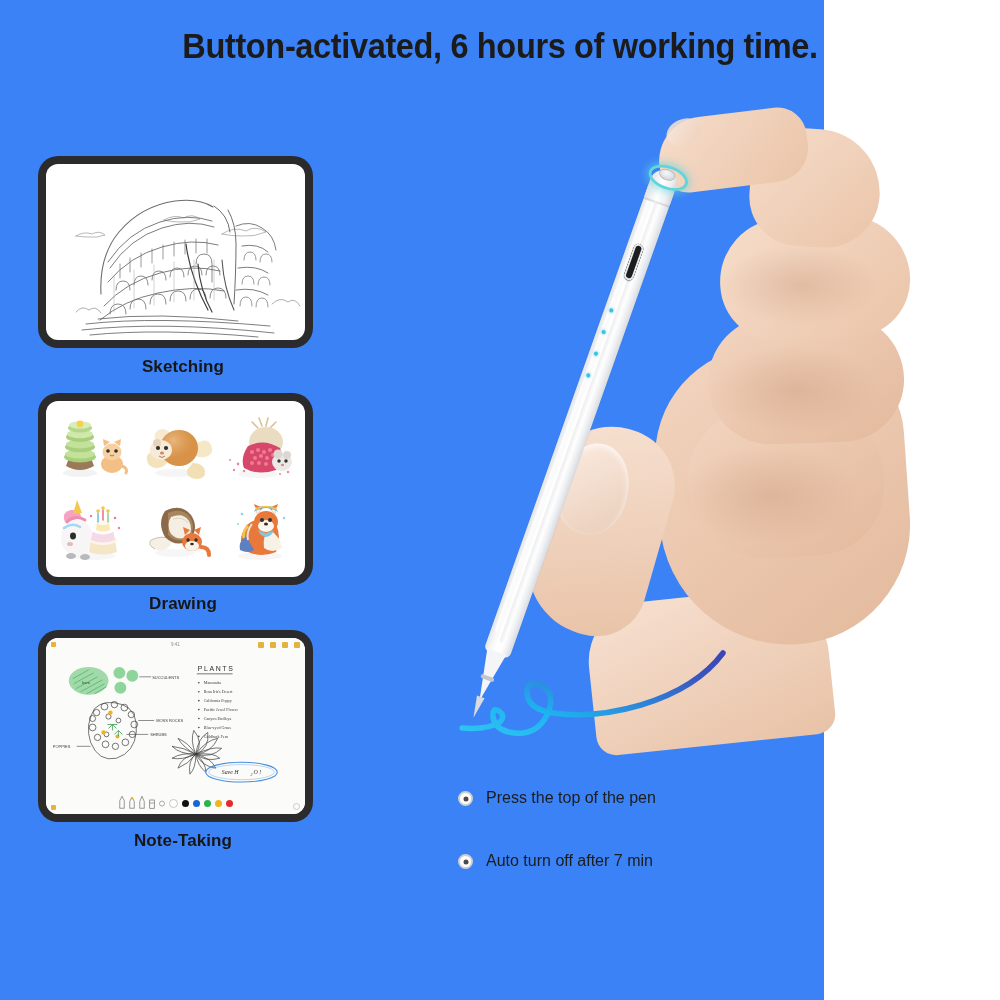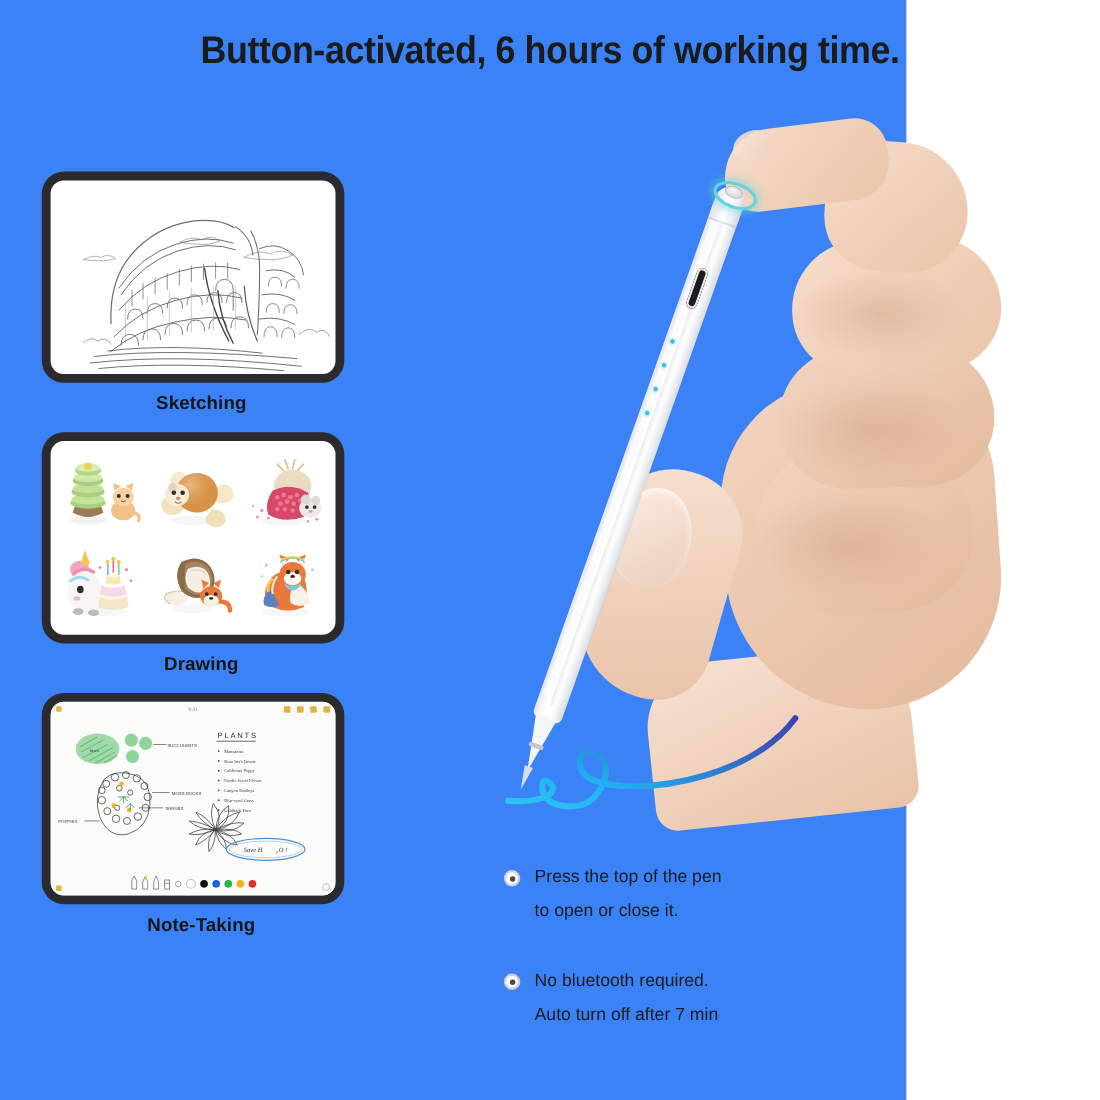--- a/index.html
+++ b/index.html
@@ -777,27 +777,25 @@
     </defs>
     <path d="M22 128 q26 2 38 -6 q6 -6 -1 -11 q-7 -4 -6 6 q2 14 22 16 q22 2 32 -18 q10 -22 -6 -30 q-14 -6 -14 8 q1 16 26 20 q40 6 88 -8 q56 -17 82 -52" fill="none" stroke="url(#inkgrad)" stroke-width="5.5" stroke-linecap="round" stroke-linejoin="round"></path>
   </svg>
 
   <div class="bullets">
 
     <div class="bullet-row">
       <span class="bullet-dot"></span>
       <span class="bullet-text">
         <div>Press the top of the pen</div>
-        <div>to open or close it.</div>
       </span>
     </div>
 
     <div class="bullet-row">
       <span class="bullet-dot"></span>
       <span class="bullet-text">
-        <div>No bluetooth required.</div>
         <div>Auto turn off after 7 min</div>
       </span>
     </div>
 
   </div>
 
 </div>
 
 </body></html>

